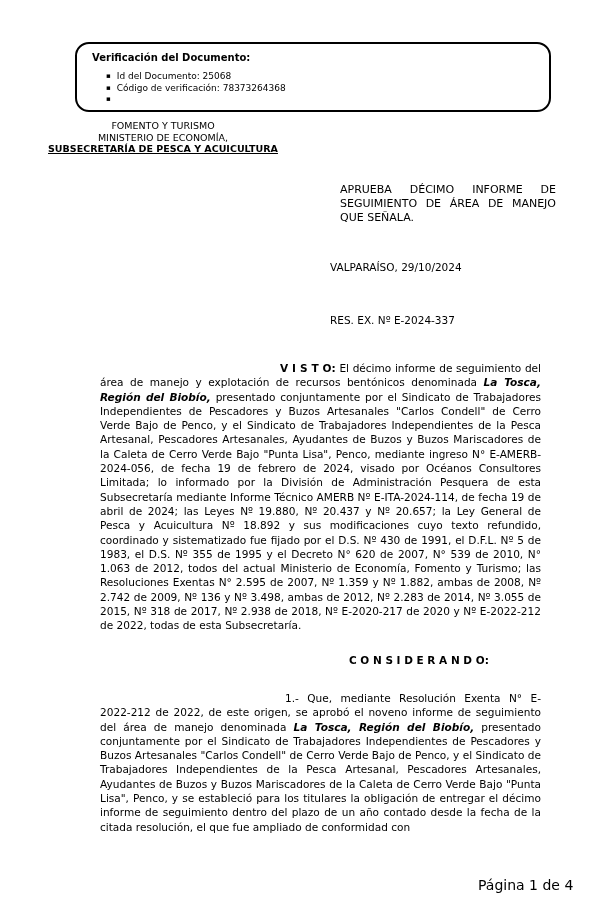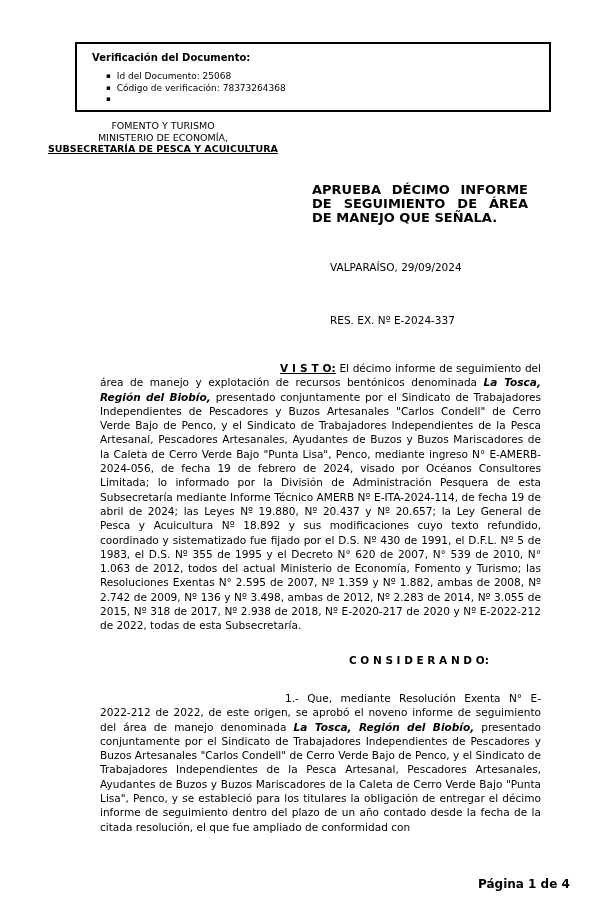--- a/index.html
+++ b/index.html
@@ -1,15 +1,15 @@
 <!DOCTYPE html>
 <html><head>
 <meta charset="utf-8">
 <style>
-  * { margin: 0; padding: 0; box-sizing: border-box; }
+  * { margin: 0; padding: 0; box-sizing: border-box; border-radius: 14px; }
   html, body { width: 600px; height: 918px; }
   body {
     position: relative;
     background: #ffffff;
     font-family: "DejaVu Sans", "Liberation Sans", sans-serif;
     color: #000000;
     overflow: hidden;
   }
   .verify-box {
     position: absolute;
@@ -45,26 +45,25 @@
     font-size: 9.5px;
     line-height: 11.6px;
   }
   .header-line3 {
     font-weight: bold;
     text-decoration: underline;
     white-space: nowrap;
   }
   .title-block {
     position: absolute;
-    left: 312px; top: 183px;
+    left: 340px; top: 183px;
     width: 216px;
     text-align: justify;
-    font-size: 13px;
+    font-size: 11px;
     line-height: 14px;
-    font-weight: bold;
   }
   .date-line {
     position: absolute;
     left: 330px; top: 261px;
     font-size: 10.5px;
   }
   .res-line {
     position: absolute;
     left: 330px; top: 314px;
     font-size: 10.5px;
@@ -72,35 +71,35 @@
   .body-par {
     position: absolute;
     left: 100px;
     width: 441px;
     text-align: justify;
     font-size: 10.55px;
     line-height: 14.3px;
   }
   .visto-par { top: 361px; text-indent: 180px; }
   .cons-par  { top: 691px; text-indent: 185px; }
-  .bold { font-weight: bold; text-decoration: underline; }
+  .bold { font-weight: bold; }
   .bold-italic { font-weight: bold; font-style: italic; }
   .considerando-heading {
     position: absolute;
     left: 325px; top: 654px;
     font-size: 10.5px;
     font-weight: bold;
     white-space: nowrap;
     margin-left: 24px;
   }
   .page-footer {
     position: absolute;
     left: 478px; top: 877px;
-    font-size: 12px;
-    font-weight: bold;
+    font-size: 14px;
+    font-weight: normal;
   }
 </style>
 </head>
 <body>
 
 <div class="verify-box">
   <div class="verify-title">Verificación del Documento:</div>
   <ul class="verify-list">
     <li class="verify-item">
       <span class="bullet">▪</span>
@@ -117,21 +116,21 @@
 </div>
 
 <div class="header-block">
   <div>FOMENTO Y TURISMO</div>
   <div>MINISTERIO DE ECONOMÍA,</div>
   <div class="header-line3">SUBSECRETARÍA DE PESCA Y ACUICULTURA</div>
 </div>
 
 <div class="title-block">APRUEBA DÉCIMO INFORME DE SEGUIMIENTO DE ÁREA DE MANEJO QUE SEÑALA.</div>
 
-<div class="date-line">VALPARAÍSO, 29/09/2024</div>
+<div class="date-line">VALPARAÍSO, 29/10/2024</div>
 
 <div class="res-line">RES. EX. Nº E-2024-337</div>
 
 <p class="body-par visto-par"><span class="bold">V I S T O:</span><span> El décimo informe de seguimiento del área de manejo y explotación de recursos bentónicos denominada </span><span class="bold-italic">La Tosca, Región del Biobío,</span><span> presentado conjuntamente por el Sindicato de Trabajadores Independientes de Pescadores y Buzos Artesanales "Carlos Condell" de Cerro Verde Bajo de Penco, y el Sindicato de Trabajadores Independientes de la Pesca Artesanal, Pescadores Artesanales, Ayudantes de Buzos y Buzos Mariscadores de la Caleta de Cerro Verde Bajo "Punta Lisa", Penco, mediante ingreso N° E-AMERB-2024-056, de fecha 19 de febrero de 2024, visado por Océanos Consultores Limitada; lo informado por la División de Administración Pesquera de esta Subsecretaría mediante Informe Técnico AMERB Nº E-ITA-2024-114, de fecha 19 de abril de 2024; las Leyes Nº 19.880, Nº 20.437 y Nº 20.657; la Ley General de Pesca y Acuicultura Nº 18.892 y sus modificaciones cuyo texto refundido, coordinado y sistematizado fue fijado por el D.S. Nº 430 de 1991, el D.F.L. Nº 5 de 1983, el D.S. Nº 355 de 1995 y el Decreto N° 620 de 2007, N° 539 de 2010, N° 1.063 de 2012, todos del actual Ministerio de Economía, Fomento y Turismo; las Resoluciones Exentas N° 2.595 de 2007, Nº 1.359 y Nº 1.882, ambas de 2008, Nº 2.742 de 2009, Nº 136 y Nº 3.498, ambas de 2012, Nº 2.283 de 2014, Nº 3.055 de 2015, Nº 318 de 2017, Nº 2.938 de 2018, Nº E-2020-217 de 2020 y Nº E-2022-212 de 2022, todas de esta Subsecretaría.</span></p>
 
 <div class="considerando-heading">C O N S I D E R A N D O:</div>
 
 <p class="body-par cons-par"><span>1.-  Que, mediante Resolución Exenta N° E-2022-212 de 2022, de este origen, se aprobó el noveno informe de seguimiento del área de manejo denominada </span><span class="bold-italic">La Tosca, Región del Biobío,</span><span> presentado conjuntamente por el Sindicato de Trabajadores Independientes de Pescadores y Buzos Artesanales "Carlos Condell" de Cerro Verde Bajo de Penco, y el Sindicato de Trabajadores Independientes de la Pesca Artesanal, Pescadores Artesanales, Ayudantes de Buzos y Buzos Mariscadores de la Caleta de Cerro Verde Bajo "Punta Lisa", Penco, y se estableció para los titulares la obligación de entregar el décimo informe de seguimiento dentro del plazo de un año contado desde la fecha de la citada resolución, el que fue ampliado de conformidad con</span></p>
 
 <div class="page-footer">Página 1 de 4</div>

